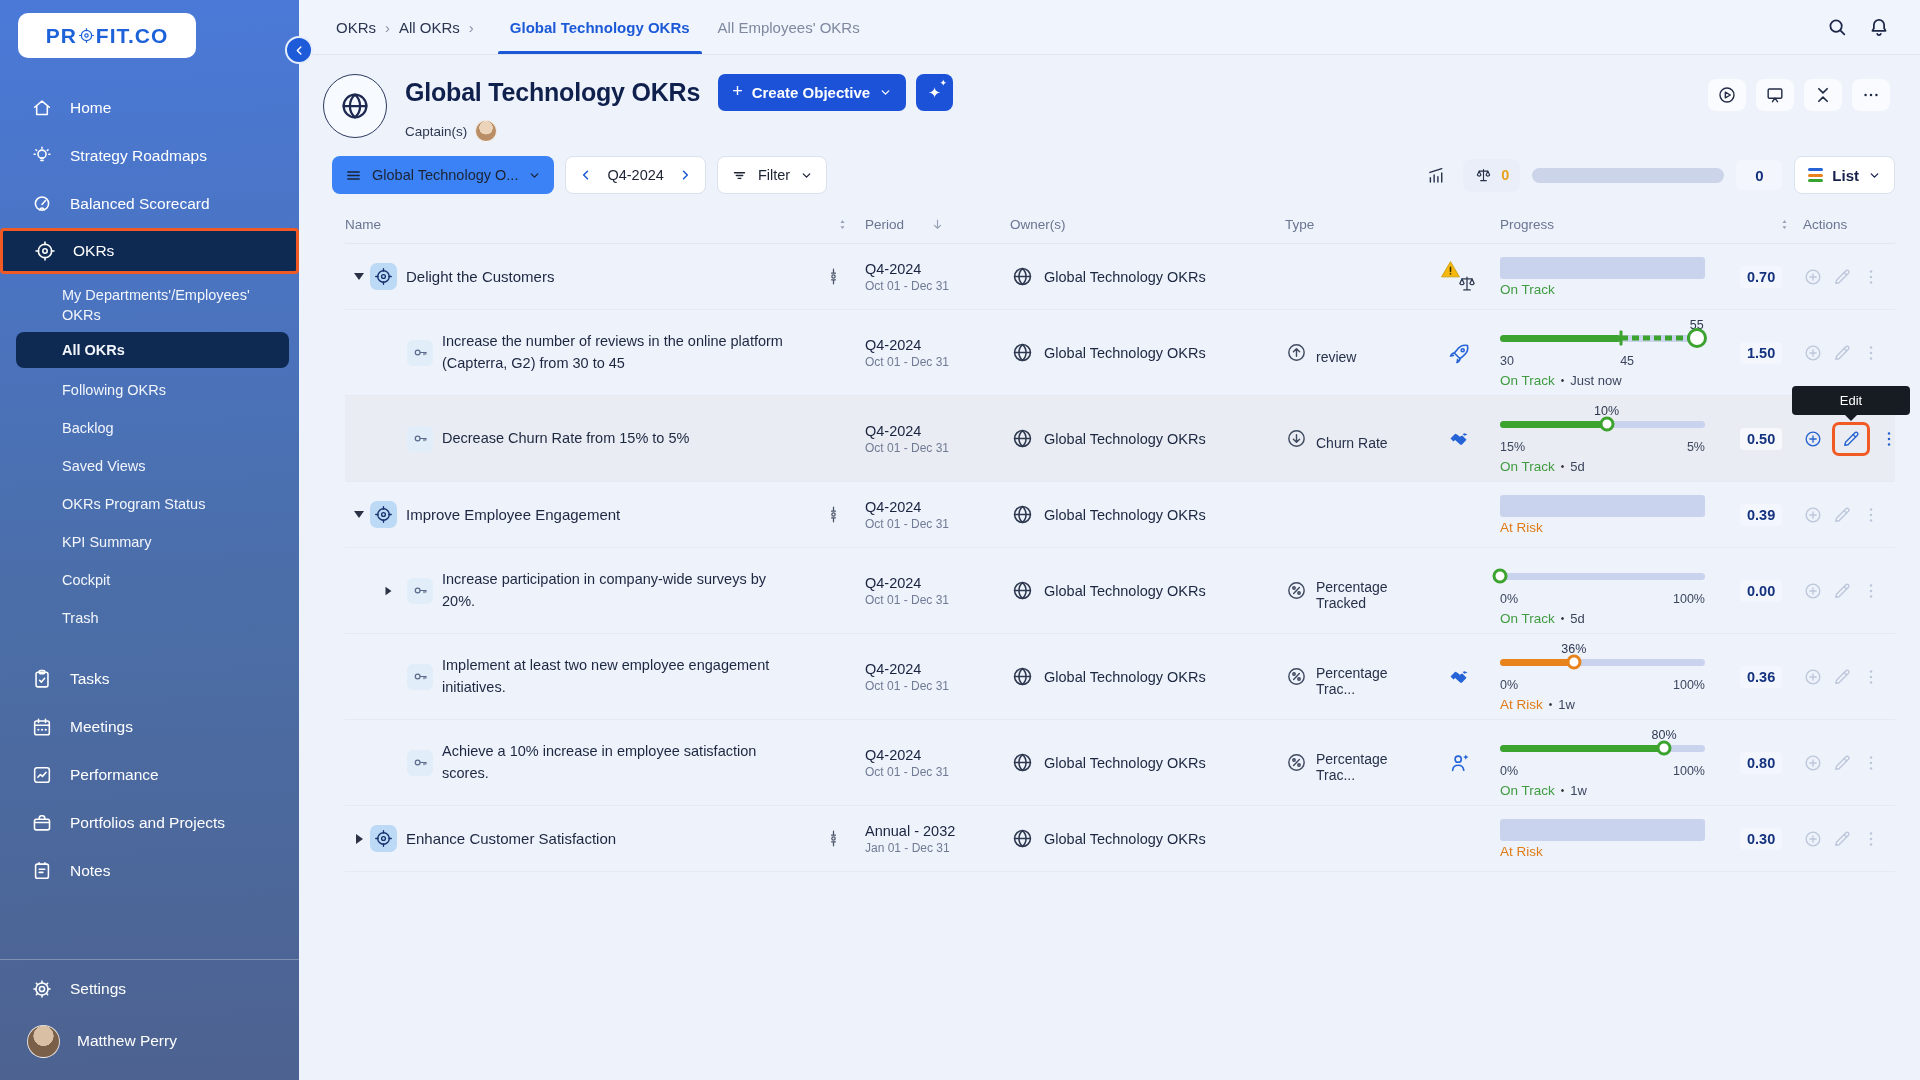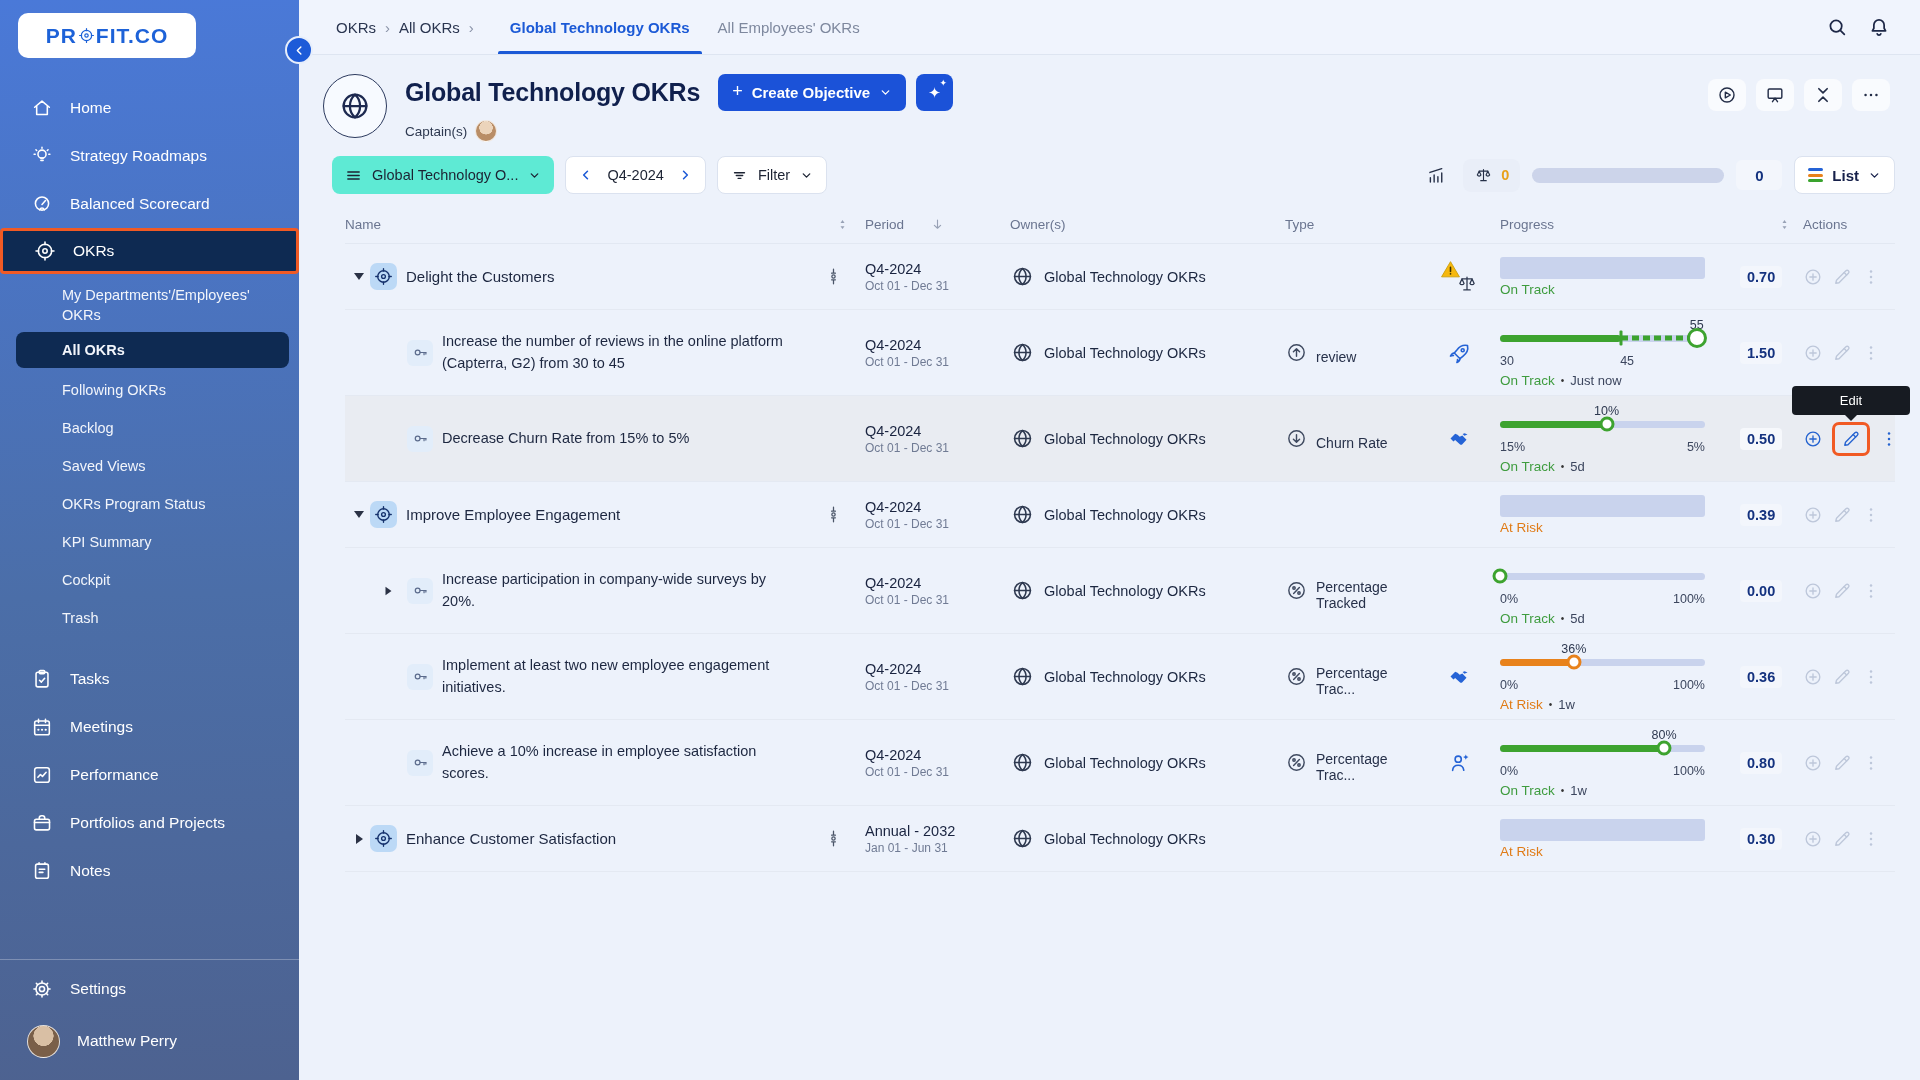--- a/index.html
+++ b/index.html
@@ -87,21 +87,21 @@
     display:flex; align-items:center; justify-content:center; color:#232d47; cursor:pointer; }
   .hico svg { width:20px; height:20px; }
 
   
   .toolbar { display:flex; align-items:center; padding:8px 25px 10px 33px; gap:11px; }
   .pill { height:38px; display:flex; align-items:center; gap:10px; border-radius:8px;
     padding:0 13px; font-size:14.5px; color:#1c2333; cursor:pointer; background:#fff;
     border:1px solid #dbe2ef; white-space:nowrap; }
   .pill svg { width:17px; height:17px; }
   .pill .chev svg { width:13px; height:13px; }
-  .team-pill { background:#5eead4; border:none; font-weight:500; }
+  .team-pill { background:#3b82f6; border:none; font-weight:500; }
   .period-pill { gap:14px; font-weight:500; }
   .period-pill .pchev { color:#1b59d6; display:flex; }
   .period-pill .pchev svg { width:14px; height:14px; }
   .tb-right { margin-left:auto; display:flex; align-items:center; gap:12px; }
   .tb-ico { width:30px; height:30px; display:flex; align-items:center; justify-content:center;
     color:#252f47; cursor:pointer; }
   .tb-ico svg { width:21px; height:21px; }
   .scale-pill { height:33px; background:#e9eef8; border-radius:8px; display:flex; align-items:center;
     gap:8px; padding:0 11px; cursor:pointer; color:#252f47; }
   .scale-pill svg { width:19px; height:19px; }
@@ -1190,21 +1190,21 @@
             <div class="nametext">Enhance Customer Satisfaction</div>
             <div class="alignicon">
               <svg viewBox="0 0 24 24" fill="none" stroke="currentColor" stroke-width="1.6" stroke-linecap="round" stroke-linejoin="round">
                 <path d="M12 2.8v5M12 16.2v5M9.6 7.8h4.8M9.6 16.2h4.8"></path>
                 <circle cx="12" cy="12" r="2.1"></circle>
               </svg>
             </div>
           </div>
           <div class="cell c-period">
             <div class="pmain">Annual - 2032</div>
-            <div class="psub">Jan 01 - Jun 31</div>
+            <div class="psub">Jan 01 - Dec 31</div>
           </div>
           <div class="cell c-owner">
             <div class="gico">
               <svg viewBox="0 0 24 24" fill="none" stroke="currentColor" stroke-width="1.5" stroke-linecap="round" stroke-linejoin="round">
                 <circle cx="12" cy="12" r="7.6"></circle>
                 <path d="M4.4 12h15.2M12 4.4c2.3 2 3.4 4.6 3.4 7.6s-1.1 5.6-3.4 7.6c-2.3-2-3.4-4.6-3.4-7.6S9.7 6.4 12 4.4Z"></path>
               </svg>
             </div>
             <div class="ownertxt">Global Technology OKRs</div>
           </div>

